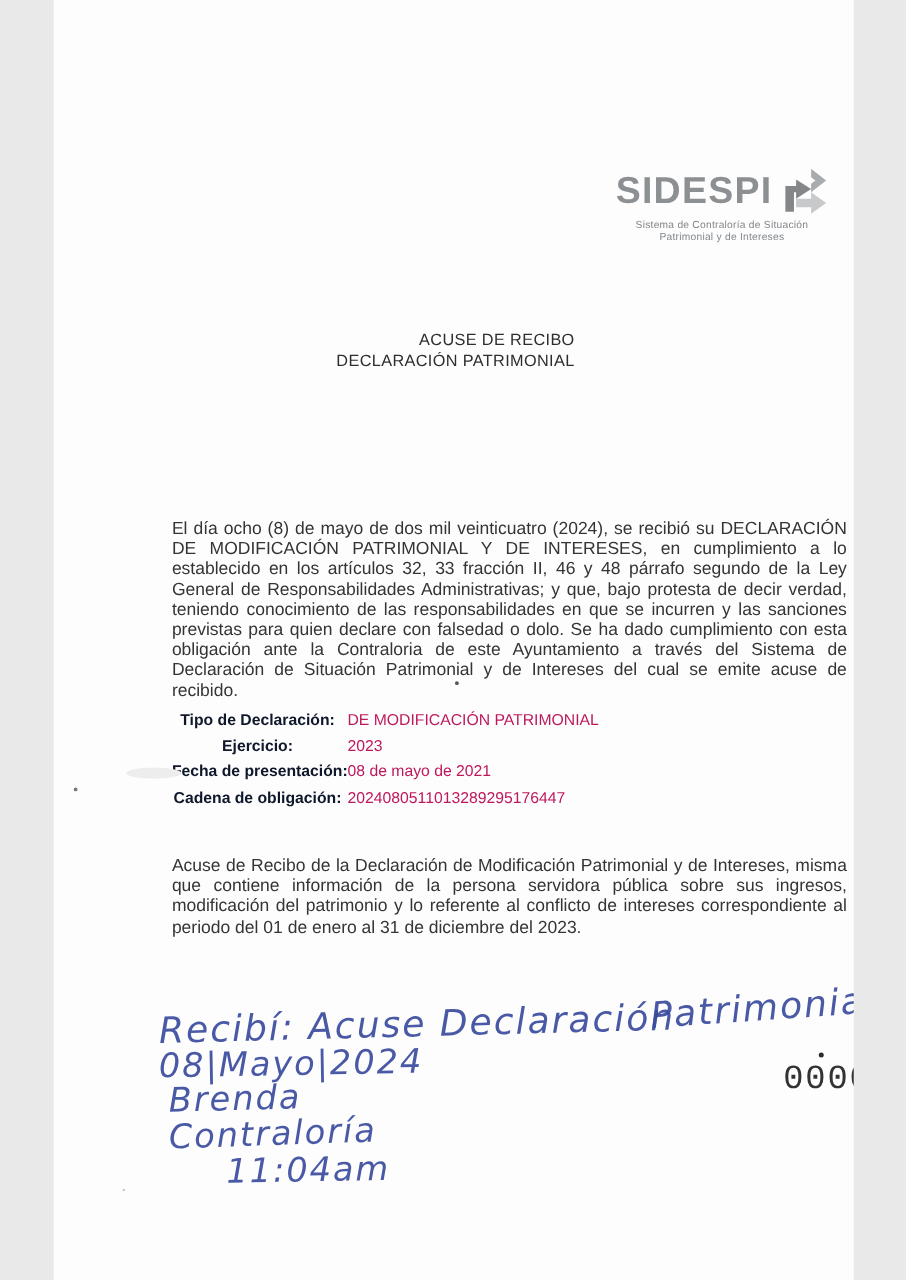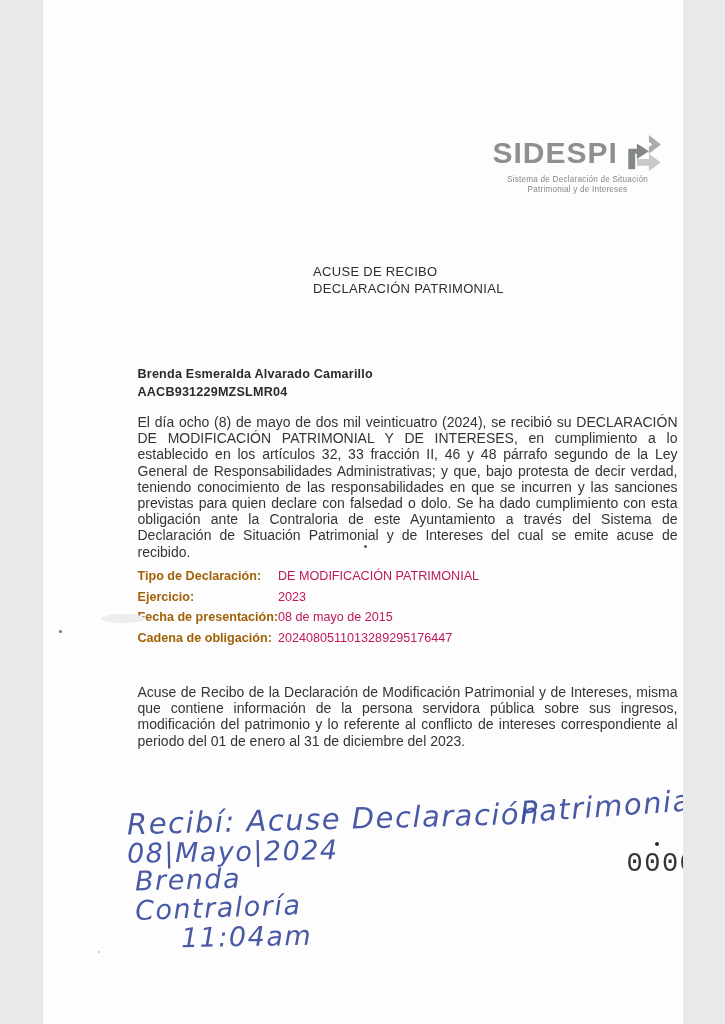--- a/index.html
+++ b/index.html
@@ -20,22 +20,22 @@
     font-size:30px;font-weight:bold;letter-spacing:1px;
     color:#8d9093;line-height:34px;
     font-family:"Liberation Sans", sans-serif;
   }
   .logo-arrows{width:48px;height:44px;margin-left:-2px;}
   .logo-tagline{font-size:8.2px;line-height:10px;color:#83878b;letter-spacing:.2px;}
 
   
   .doc-title{
     position:absolute;left:50%;top:263px;transform:translateX(-49%);
-    text-align:left;font-size:13px;line-height:17px;
-    color:#2e2e2e;letter-spacing:.3px;white-space:nowrap;margin-left:44px;
+    text-align:right;font-size:13px;line-height:17px;
+    color:#2e2e2e;letter-spacing:.3px;white-space:nowrap;
   }
 
   
   .declarant{
     position:absolute;left:95px;top:366px;
     font-weight:bold;font-size:12.6px;line-height:17.5px;color:#2b2b2b;
     letter-spacing:.2px;
   }
 
   
@@ -43,21 +43,21 @@
     position:absolute;left:95px;width:540px;margin:0;
     font-size:14px;line-height:16.2px;color:#343434;
     text-align:justify;
   }
   .p1{top:414px;}
   .p2{top:684px;}
 
   
   .fields{position:absolute;left:95px;top:566px;font-size:12.6px;line-height:20.6px;}
   .frow{white-space:nowrap;}
-  .flabel{display:inline-block;width:137px;font-weight:bold;color:#a16207;}
+  .flabel{display:inline-block;width:137px;font-weight:bold;color:#0f172a;text-align:center;}
   .fvalue{color:#be185d;}
 
   
   .organo{
     position:absolute;left:95px;top:789px;
     font-weight:bold;font-size:12.8px;color:#2b2b2b;letter-spacing:.2px;
     white-space:nowrap;
   }
 
   
@@ -109,48 +109,44 @@
       <span class="logo-text">SIDESPI</span>
       <svg class="logo-arrows" viewBox="0 0 52 46">
 
         <polygon points="22,30 36,30 36,24 50,34 36,44 36,38 22,38" fill="#c7c9ca"></polygon>
 
         <polygon points="36,2 50,13 36,24 36,16 40,13 36,10" fill="#a9acae"></polygon>
 
         <polygon points="12,42 12,18 22,18 22,12 36,21 22,30 22,24 20,24 20,42" fill="#84878a"></polygon>
       </svg>
     </div>
-    <div class="logo-tagline">Sistema de Declaración de Situación</div>
+    <div class="logo-tagline">Sistema de Contraloría de Situación</div>
     <div class="logo-tagline">Patrimonial y de Intereses</div>
   </div>
 
   <div class="doc-title">
     <div>ACUSE DE RECIBO</div>
     <div>DECLARACIÓN PATRIMONIAL</div>
   </div>
 
-  <div class="declarant">
-    <div>Brenda Esmeralda Alvarado Camarillo</div>
-    <div>AACB931229MZSLMR04</div>
-  </div>
 
   <p class="para p1">El día ocho (8) de mayo de dos mil veinticuatro (2024), se recibió su DECLARACIÓN DE MODIFICACIÓN PATRIMONIAL Y DE INTERESES, en cumplimiento a lo establecido en los artículos 32, 33 fracción II, 46 y 48 párrafo segundo de la Ley General de Responsabilidades Administrativas; y que, bajo protesta de decir verdad, teniendo conocimiento de las responsabilidades en que se incurren y las sanciones previstas para quien declare con falsedad o dolo. Se ha dado cumplimiento con esta obligación ante la Contraloria de este Ayuntamiento a través del Sistema de Declaración de Situación Patrimonial y de Intereses del cual se emite acuse de recibido.</p>
 
   <div class="fields">
     <div class="frow">
       <span class="flabel">Tipo de Declaración:</span>
       <span class="fvalue">DE MODIFICACIÓN PATRIMONIAL</span>
     </div>
     <div class="frow">
       <span class="flabel">Ejercicio:</span>
       <span class="fvalue">2023</span>
     </div>
     <div class="frow">
       <span class="flabel">Fecha de presentación:</span>
-      <span class="fvalue">08 de mayo de 2015</span>
+      <span class="fvalue">08 de mayo de 2021</span>
     </div>
     <div class="frow">
       <span class="flabel">Cadena de obligación:</span>
       <span class="fvalue">2024080511013289295176447</span>
     </div>
   </div>
 
   <p class="para p2">Acuse de Recibo de la Declaración de Modificación Patrimonial y de Intereses, misma que contiene información de la persona servidora pública sobre sus ingresos, modificación del patrimonio y lo referente al conflicto de intereses correspondiente al periodo del 01 de enero al 31 de diciembre del 2023.</p>
 
 

